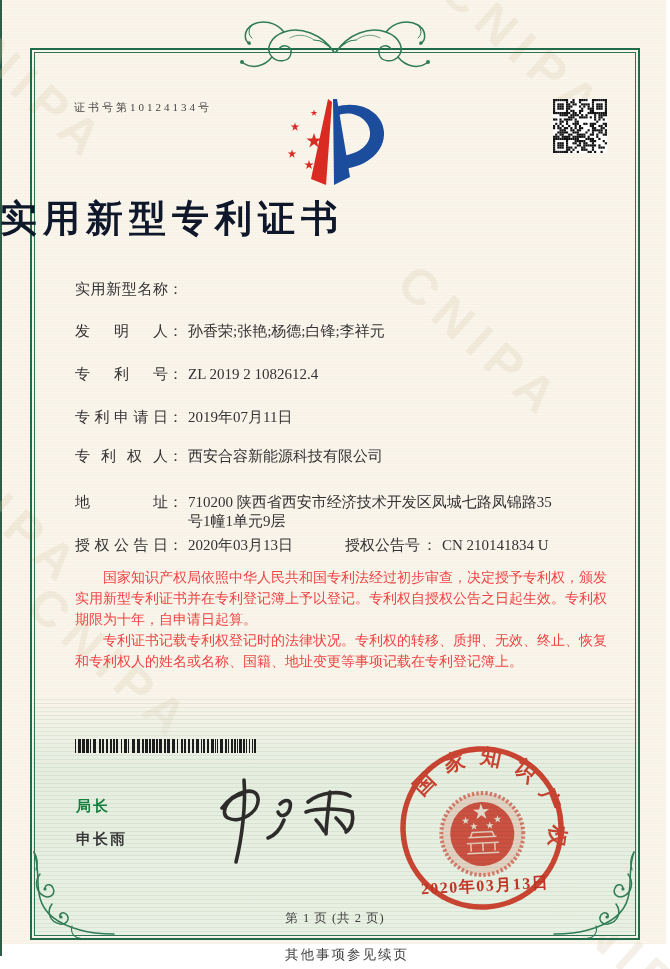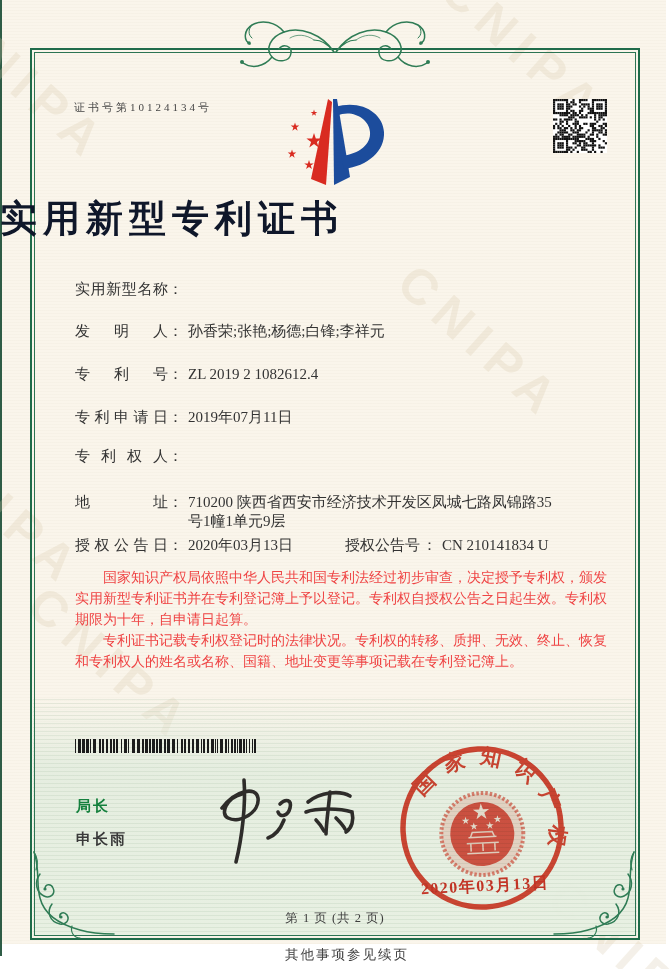--- a/index.html
+++ b/index.html
@@ -460,20 +460,21 @@
     <span class="val">ZL 2019 2 1082612.4</span>
   </div>
   <div class="row r4">
     <span class="lb">专利申请日</span>
       <span class="cl">：</span>
     <span class="val">2019年07月11日</span>
   </div>
   <div class="row r5">
     <span class="lb">专利权人</span>
       <span class="cl">：</span>
+    <span class="val">西安合容新能源科技有限公司</span>
   </div>
   <div class="row r-addr">
     <span class="lb">地址</span>
       <span class="cl">：</span>
     <span class="val">
       <span style="display:block">710200 陕西省西安市经济技术开发区凤城七路凤锦路35</span>
       <span style="display:block">号1幢1单元9层</span>
     </span>
   </div>
   <div class="row r-grant">

